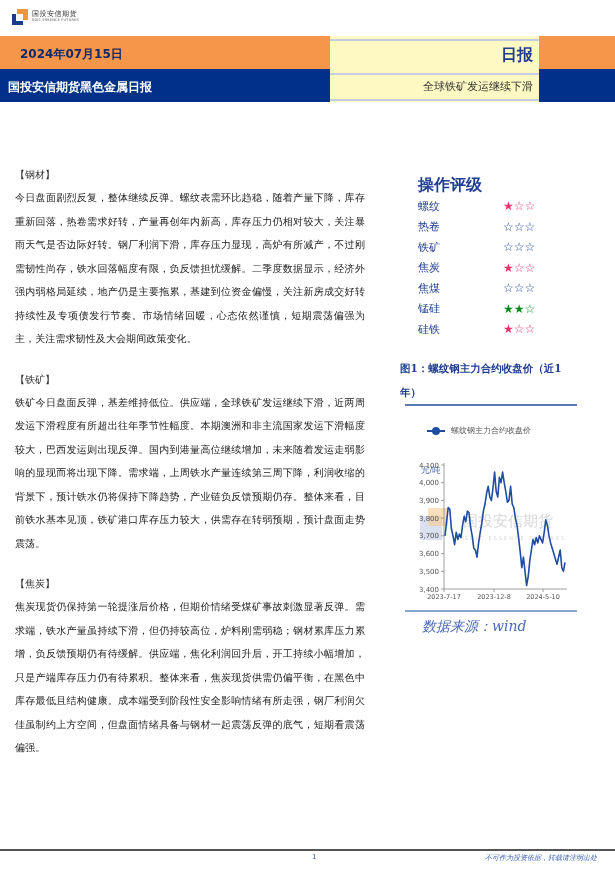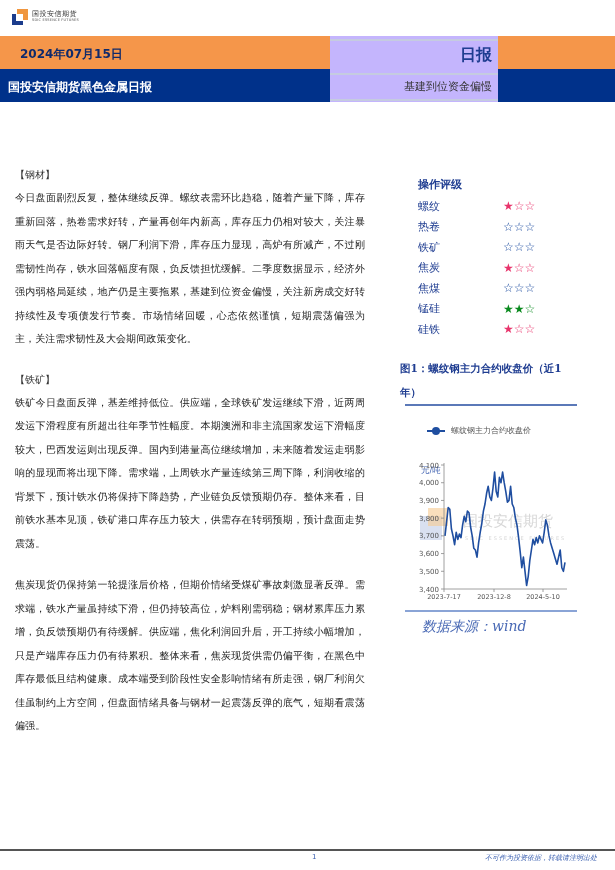--- a/index.html
+++ b/index.html
@@ -12,32 +12,32 @@
   .logo-mark .b { position: absolute; left: 0; bottom: 0; width: 11px; height: 11px; border-left: 4px solid #1b3c8c; border-bottom: 4px solid #1b3c8c; background: #fff; }
   .logo-text { margin-left: 4px; line-height: 1; }
   .logo-cn { font-size: 7px; color: #333; letter-spacing: 0.5px; }
   .logo-en { font-size: 3.5px; color: #555; letter-spacing: 0.2px; margin-top: 1px; }
 
   .band-orange { position: absolute; left: 0; top: 36px; width: 615px; height: 33px; background: #f5964a; }
   .band-blue { position: absolute; left: 0; top: 69px; width: 615px; height: 33px; background: #00318a; }
   .date { position: absolute; left: 20px; top: 46px; font-size: 12px; font-weight: bold; color: #0f2a6b; }
   .report-name { position: absolute; left: 8px; top: 79px; font-size: 12px; font-weight: bold; color: #fff; }
 
-  .title-box { position: absolute; left: 330px; top: 36px; width: 168px; height: 66px; background: #c4b5fd; }
+  .title-box { position: absolute; left: 330px; top: 36px; width: 209px; height: 66px; background: #fef9c3; }
   .title-box .rule { position: absolute; left: 0; right: 0; height: 2px; background: #c5cbe0; }
   .title-main { position: absolute; right: 6px; top: 9px; font-size: 16px; font-weight: bold; color: #1f3d91; }
   .title-sub { position: absolute; right: 6px; top: 43px; font-size: 11px; color: #333; }
 
   .body-col { position: absolute; left: 15px; top: 120px; width: 350px; margin-top: 44px; }
   .section-title { font-size: 10px; color: #333; line-height: 22px; margin-bottom: 0; }
   .para { font-size: 10px; color: #222; line-height: 23.5px; text-align: justify; letter-spacing: 0.1px; }
   .section { margin-bottom: 18px; }
 
   .ratings { position: absolute; left: 418px; top: 176px; width: 150px; font-family: "DejaVu Serif", serif; }
-  .ratings-title { font-size: 11px; font-weight: bold; color: #1f3d91; line-height: 18px; margin-bottom: 2px; }
+  .ratings-title { font-size: 16px; font-weight: bold; color: #1f3d91; line-height: 18px; margin-bottom: 2px; }
   .rating-row { display: flex; align-items: center; height: 20.5px; }
   .rating-name { width: 85px; font-size: 11px; font-weight: normal; color: #1f3d91; }
   .stars { font-size: 12px; letter-spacing: 0px; }
 
   .fig-title { position: absolute; left: 400px; top: 356px; width: 180px; font-family: "DejaVu Serif", serif; font-size: 10.5px; font-weight: bold; color: #1f3d91; line-height: 24px; }
   .fig-rule { position: absolute; left: 405px; top: 404px; width: 172px; height: 1.5px; background: #5b79b8; }
   .legend { position: absolute; left: 427px; top: 425px; display: flex; align-items: center; font-size: 8px; color: #555; font-family: "DejaVu Serif", serif; }
   .legend-line { position: relative; width: 18px; height: 2px; background: #1f4ea0; margin-right: 6px; }
   .legend-line::after { content: ""; position: absolute; left: 5px; top: -3px; width: 8px; height: 8px; border-radius: 50%; background: #1f4ea0; }
   .unit { position: absolute; left: 421px; top: 441px; font-size: 8.5px; color: #4a6ab5; margin-top: 24px; }
@@ -66,34 +66,35 @@
 
 <div class="band-orange"></div>
 <div class="band-blue"></div>
 <div class="date">2024年07月15日</div>
 <div class="report-name">国投安信期货黑色金属日报</div>
 
 <div class="title-box">
   <div class="rule" style="top:3px"></div>
   <div class="title-main">日报</div>
   <div class="rule" style="top:37px"></div>
-  <div class="title-sub">基建到位资金偏慢</div>
+  <div class="title-sub">全球铁矿发运继续下滑</div>
   <div class="rule" style="top:63px"></div>
 </div>
 
 <div class="body-col">
   <div class="section">
     <div class="section-title">【钢材】</div>
     <p class="para">今日盘面剧烈反复，整体继续反弹。螺纹表需环比趋稳，随着产量下降，库存重新回落，热卷需求好转，产量再创年内新高，库存压力仍相对较大，关注暴雨天气是否边际好转。钢厂利润下滑，库存压力显现，高炉有所减产，不过刚需韧性尚存，铁水回落幅度有限，负反馈担忧缓解。二季度数据显示，经济外强内弱格局延续，地产仍是主要拖累，基建到位资金偏慢，关注新房成交好转持续性及专项债发行节奏。市场情绪回暖，心态依然谨慎，短期震荡偏强为主，关注需求韧性及大会期间政策变化。</p>
   </div>
   <div class="section">
     <div class="section-title">【铁矿】</div>
     <p class="para">铁矿今日盘面反弹，基差维持低位。供应端，全球铁矿发运继续下滑，近两周发运下滑程度有所超出往年季节性幅度。本期澳洲和非主流国家发运下滑幅度较大，巴西发运则出现反弹。国内到港量高位继续增加，未来随着发运走弱影响的显现而将出现下降。需求端，上周铁水产量连续第三周下降，利润收缩的背景下，预计铁水仍将保持下降趋势，产业链负反馈预期仍存。整体来看，目前铁水基本见顶，铁矿港口库存压力较大，供需存在转弱预期，预计盘面走势震荡。</p>
   </div>
   <div class="section">
+    <div class="section-title">【焦炭】</div>
     <p class="para">焦炭现货仍保持第一轮提涨后价格，但期价情绪受煤矿事故刺激显著反弹。需求端，铁水产量虽持续下滑，但仍持较高位，炉料刚需弱稳；钢材累库压力累增，负反馈预期仍有待缓解。供应端，焦化利润回升后，开工持续小幅增加，只是产端库存压力仍有待累积。整体来看，焦炭现货供需仍偏平衡，在黑色中库存最低且结构健康。成本端受到阶段性安全影响情绪有所走强，钢厂利润欠佳虽制约上方空间，但盘面情绪具备与钢材一起震荡反弹的底气，短期看震荡偏强。</p>
   </div>
 </div>
 
 <div class="ratings">
   <div class="ratings-title">操作评级</div>
   <div id="rating-rows">
       <div class="rating-row">
         <span class="rating-name">螺纹</span>
         <span class="stars" style="color: rgb(232, 51, 107);">★☆☆</span>

